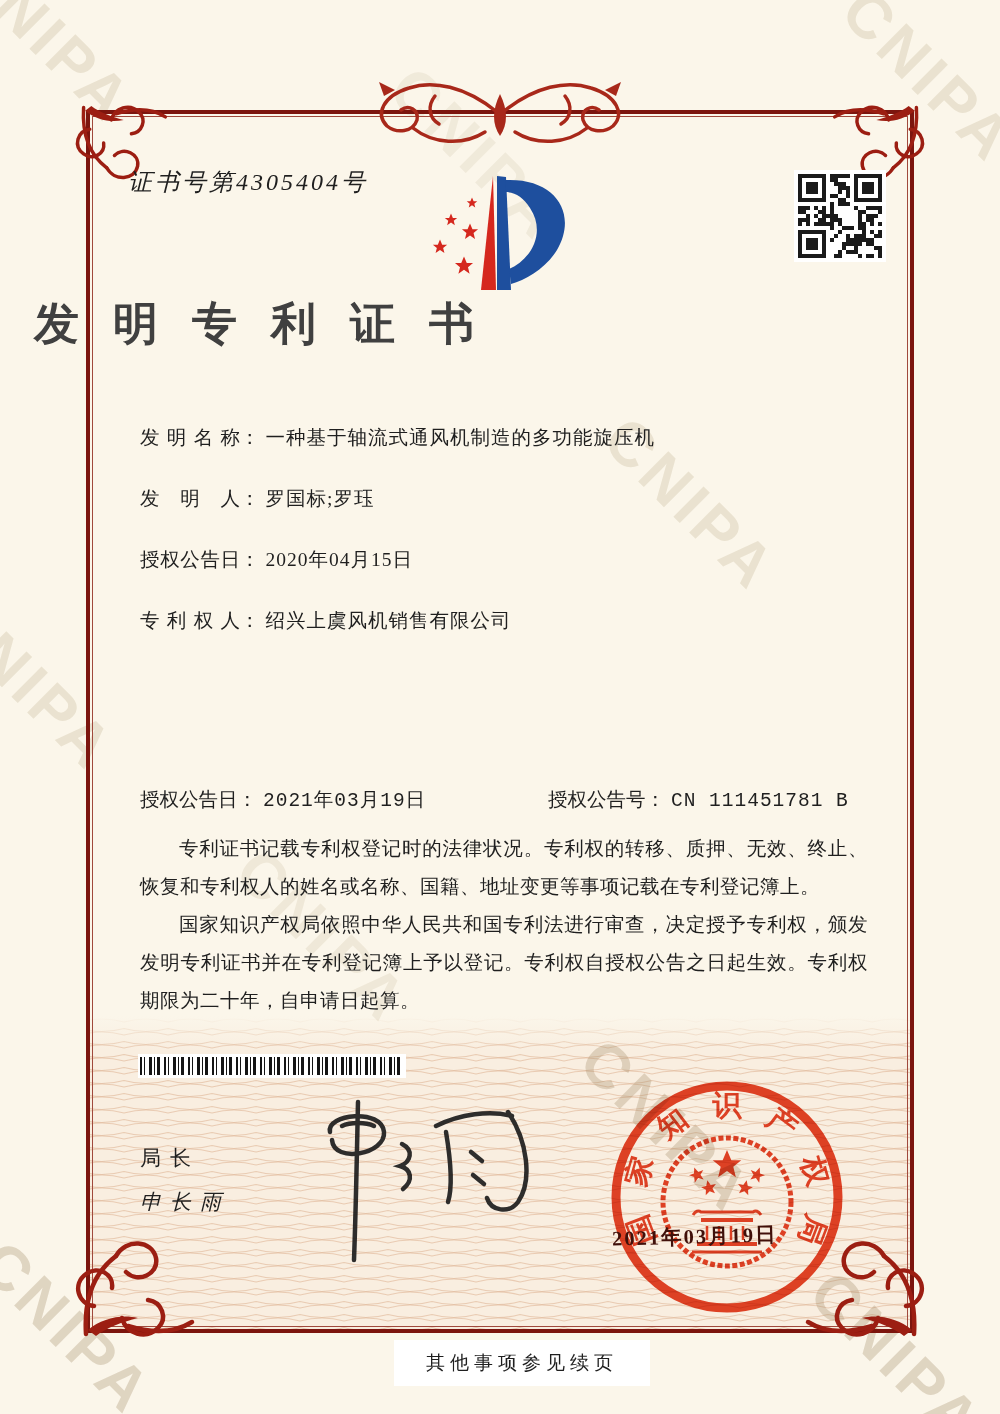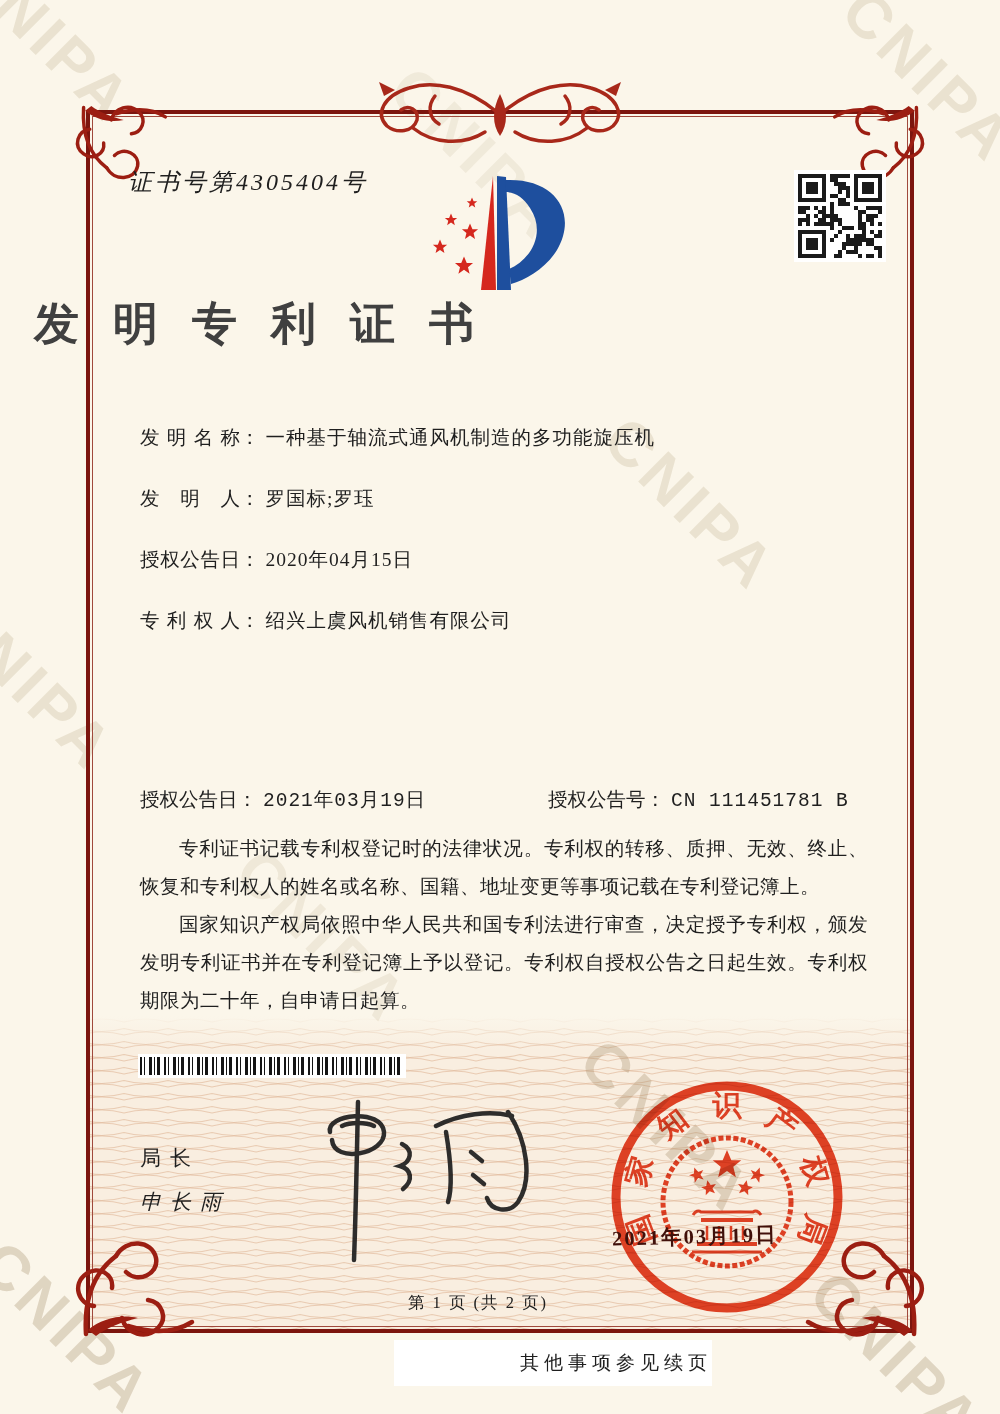--- a/index.html
+++ b/index.html
@@ -92,22 +92,22 @@
   .seal-date{
     position:absolute; left:612px; top:1222px; width:200px; font-size:20.5px;
     letter-spacing:2px; color:#40100a; font-weight:600; transform:rotate(-1.5deg);
     z-index:8;
   }
   .page-info{
     position:absolute; left:88px; top:1292px; width:780px; text-align:center;
     font-size:16.5px; letter-spacing:2px; z-index:5;
   }
   .continuation{
-    position:absolute; left:394px; top:1340px; width:318px; height:46px;
-    background:#ffffff; line-height:46px; text-align:right; font-size:19px;
+    position:absolute; left:394px; top:1340px; width:256px; height:46px;
+    background:#ffffff; line-height:46px; text-align:center; font-size:19px;
     letter-spacing:5px; z-index:5;
   }
 </style>
 </head>
 <body>
 
 <div class="page">
 
   <svg width="0" height="0" style="position:absolute" aria-hidden="true">
     <defs>
@@ -437,16 +437,15 @@
       <text x="34" y="106" transform="rotate(-74,34,96)">家</text>
       <text x="67" y="58" transform="rotate(-37,67,48)">知</text>
       <text x="122" y="40">识</text>
       <text x="177" y="58" transform="rotate(37,177,48)">产</text>
       <text x="210" y="106" transform="rotate(74,210,96)">权</text>
       <text x="208" y="165" transform="rotate(111,208,155)">局</text>
     </g>
   </svg>
   <div class="seal-date">2021年03月19日</div>
 
-  <div class="page-info">第 1 页 (共 2 页)</div>
   <div class="continuation">其他事项参见续页</div>
 
 </div>
 
 </body></html>

